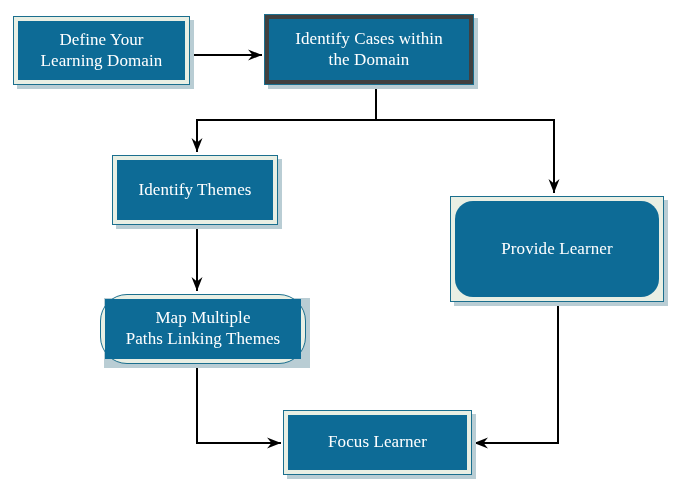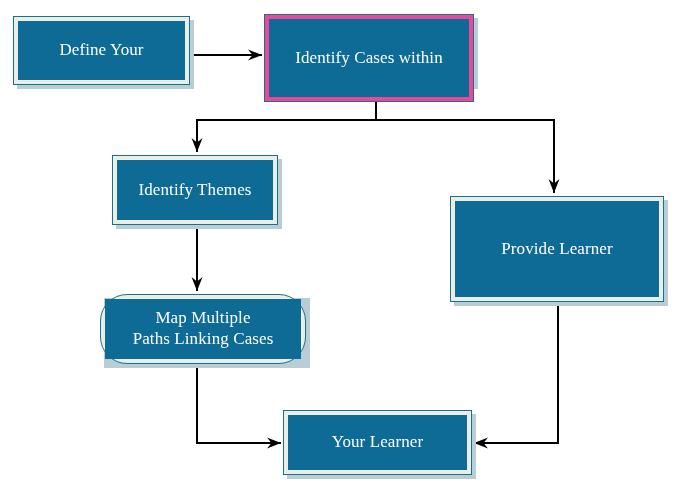--- a/index.html
+++ b/index.html
@@ -87,48 +87,50 @@
         <polyline points="558,304 558,443 474,443" fill="none" stroke="#000000" stroke-width="1.4" shape-rendering="crispEdges"></polyline>
         <polygon points="474,443 488,437.5 483.5,443 488,448.5" fill="#000000"></polygon>
       </g>
     </svg>
 
   <div id="node-layer">
       <div class="node-shadow" style="left: 17px; top: 20px; width: 177px; height: 69px;"></div>
       <div class="node" style="left: 13px; top: 16px; width: 177px; height: 69px; background: rgb(233, 239, 228); border-color: rgb(27, 111, 142);">
         <div class="node-inner" style="background: rgb(13, 107, 150); color: rgb(255, 255, 255);">
           <span class="ln">Define Your</span>
+          <span class="ln">Learning Domain</span>
         </div>
       </div>
       <div class="node-shadow" style="left: 268px; top: 18px; width: 210px; height: 71px;"></div>
-      <div class="node" style="left: 264px; top: 14px; width: 210px; height: 88px; background: #ec4899; border-color: rgb(27, 111, 142);">
+      <div class="node" style="left: 264px; top: 14px; width: 210px; height: 71px; background: #404040; border-color: rgb(27, 111, 142);">
         <div class="node-inner" style="background: rgb(13, 107, 150); color: rgb(255, 255, 255);">
           <span class="ln">Identify Cases within</span>
+          <span class="ln">the Domain</span>
         </div>
       </div>
       <div class="node-shadow" style="left: 116px; top: 159px; width: 166px; height: 70px;"></div>
       <div class="node" style="left: 112px; top: 155px; width: 166px; height: 70px; background: rgb(233, 239, 228); border-color: rgb(27, 111, 142);">
         <div class="node-inner" style="background: rgb(13, 107, 150); color: rgb(255, 255, 255); text-align: center;">
           <span class="ln">Identify Themes</span>
         </div>
       </div>
       <div class="node-shadow" style="left: 454px; top: 200px; width: 214px; height: 106px;"></div>
       <div class="node" style="left: 450px; top: 196px; width: 214px; height: 106px; background: rgb(233, 239, 228); border-color: rgb(27, 111, 142);">
-        <div class="node-inner" style="background: rgb(13, 107, 150); color: rgb(255, 255, 255);">
+        <div class="node-inner" style="background: rgb(13, 107, 150); color: rgb(255, 255, 255); border-radius: 18px;">
           <span class="ln">Provide Learner</span>
         </div>
       </div>
       <div class="node-shadow" style="left: 104px; top: 298px; width: 206px; height: 70px;"></div>
       <div class="node" style="left: 100px; top: 294px; width: 206px; height: 70px; background: rgb(233, 239, 228); border-color: rgb(27, 111, 142); border-radius: 27px;">
         <div class="node-inner" style="background: rgb(13, 107, 150); color: rgb(255, 255, 255);">
           <span class="ln">Map Multiple</span>
-          <span class="ln">Paths Linking Cases</span>
+          <span class="ln">Paths Linking Themes</span>
         </div>
       </div>
       <div class="node-shadow" style="left: 287px; top: 414px; width: 189px; height: 65px;"></div>
       <div class="node" style="left: 283px; top: 410px; width: 189px; height: 65px; background: rgb(233, 239, 228); border-color: rgb(27, 111, 142);">
         <div class="node-inner" style="background: rgb(13, 107, 150); color: rgb(255, 255, 255);">
-          <span class="ln">Your Learner</span>
+          <span class="ln">Focus Learner</span>
         </div>
       </div>
     </div>
 
 </div>
 
 </body></html>

